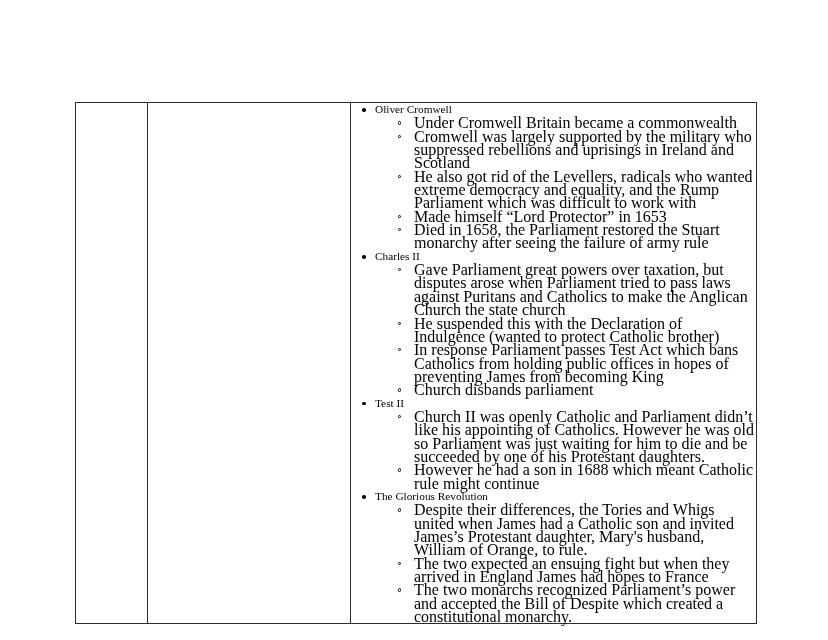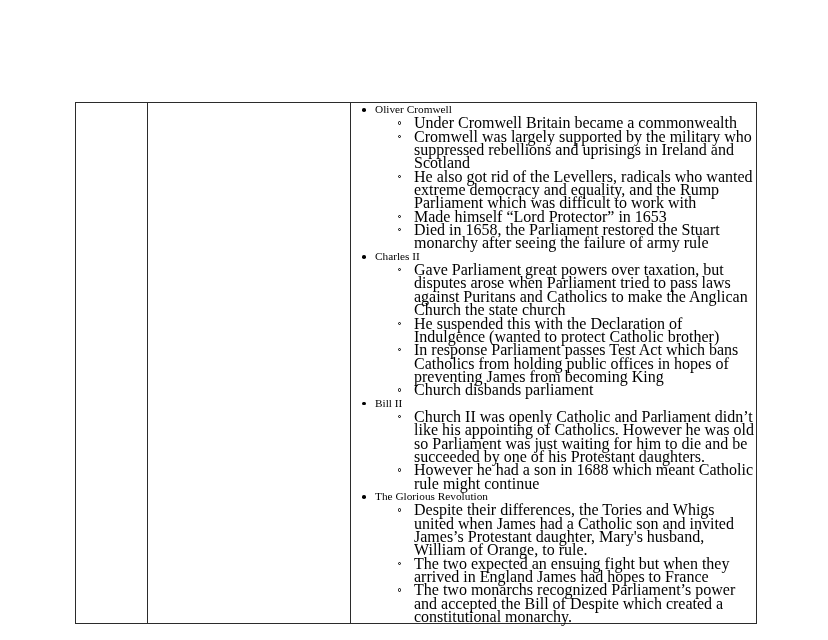--- a/index.html
+++ b/index.html
@@ -136,21 +136,21 @@
               <li>
                 <span class="heading">Charles II</span>
                 <ul class="lvl2">
                   <li><span>Gave Parliament great powers over taxation, but disputes arose when Parliament tried to pass laws against Puritans and Catholics to make the Anglican Church the state church</span></li>
                   <li><span>He suspended this with the </span><b>Declaration of Indulgence</b><span> (wanted to protect Catholic brother)</span></li>
                   <li><span>In response Parliament passes </span><b>Test Act</b><span> which bans Catholics from holding public offices in hopes of preventing James from becoming King</span></li>
                   <li><span>Church disbands parliament</span></li>
                 </ul>
               </li>
               <li>
-                <span class="heading">Bill II</span>
+                <span class="heading">Test II</span>
                 <ul class="lvl2">
                   <li><span>Church II was openly Catholic and Parliament didn’t like his appointing of Catholics. However he was old so Parliament was just waiting for him to die and be succeeded by one of his Protestant daughters.</span></li>
                   <li><span>However he had a son in 1688 which meant Catholic rule might continue</span></li>
                 </ul>
               </li>
               <li>
                 <span class="heading">The Glorious Revolution</span>
                 <ul class="lvl2">
                   <li><span>Despite their differences, the Tories and Whigs united when James had a Catholic son and invited James’s Protestant daughter, Mary's husband, William of Orange, to rule.</span></li>
                   <li><span>The two expected an ensuing fight but when they arrived in England James had hopes to France</span></li>

